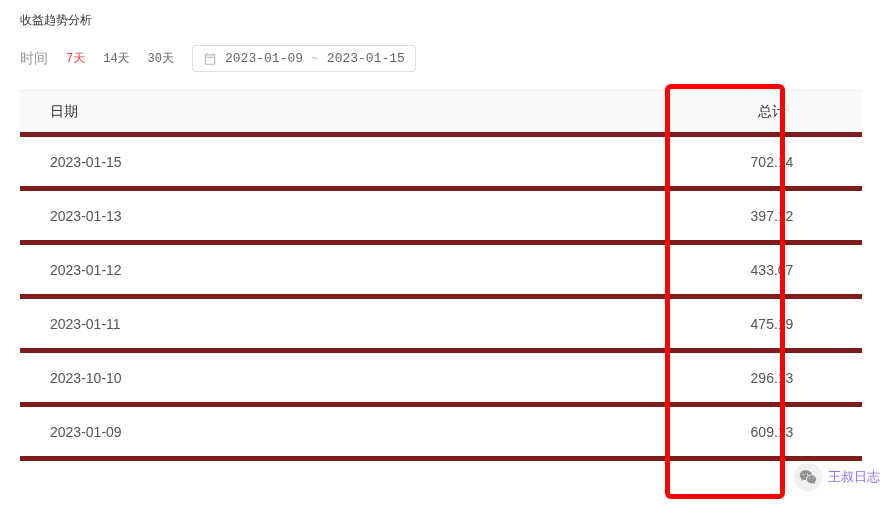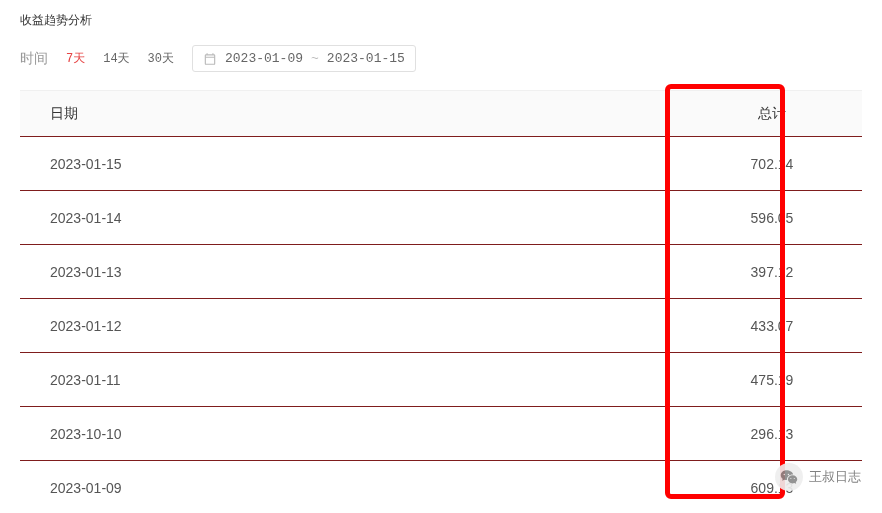--- a/index.html
+++ b/index.html
@@ -29,46 +29,46 @@
       color: #666;
       font-size: 13px;
     }
     .date-picker .sep { color: #bbb; }
     .calendar-icon { width: 14px; height: 14px; fill: #bbb; }
     .table { border-top: 1px solid #f0f0f0; }
     .row {
       display: flex;
       align-items: center;
       height: 54px;
-      border-bottom: 1px solid #7f1d1d;
+      border-bottom: 5px solid #7f1d1d;
       padding: 0 30px;
     }
     .row.header { background: #fafafa; height: 46px; font-weight: 500; color: #333; }
     .col-date { flex: 1; text-align: left; color: #555; }
     .row.header .col-date { color: #333; }
     .col-total { width: 120px; text-align: center; color: #555; }
     .row.header .col-total { color: #333; }
     .highlight-box {
       position: absolute;
       border: 5px solid #ff0000;
       border-radius: 6px;
       pointer-events: none;
       left: 665px;
       top: 84px;
       width: 120px;
       height: 415px;
     }
     .watermark {
       position: absolute;
-      right: 21px;
+      right: 2px;
       bottom: 22px;
       display: flex;
       align-items: center;
       gap: 6px;
-      color: #737373;
+      color: #8b5cf6;
       font-size: 13px;
       opacity: 0.9;
     }
     .wm-circle {
       width: 28px; height: 28px; border-radius: 50%;
       background: #eee; display: flex; align-items: center; justify-content: center;
     }
     .wm-circle svg { width: 18px; height: 18px; fill: #888; }
   </style>
 </head>
@@ -96,24 +96,20 @@
     <div class="row header">
       <div class="col-date">日期</div>
       <div class="col-total">总计</div>
     </div>
     <div id="rows">
         <div class="row">
           <div class="col-date">2023-01-15</div>
           <div class="col-total">702.14</div>
         </div>
         <div class="row">
-          <div class="col-date">2023-01-14</div>
-          <div class="col-total">596.05</div>
-        </div>
-        <div class="row">
           <div class="col-date">2023-01-13</div>
           <div class="col-total">397.12</div>
         </div>
         <div class="row">
           <div class="col-date">2023-01-12</div>
           <div class="col-total">433.07</div>
         </div>
         <div class="row">
           <div class="col-date">2023-01-11</div>
           <div class="col-total">475.19</div>

